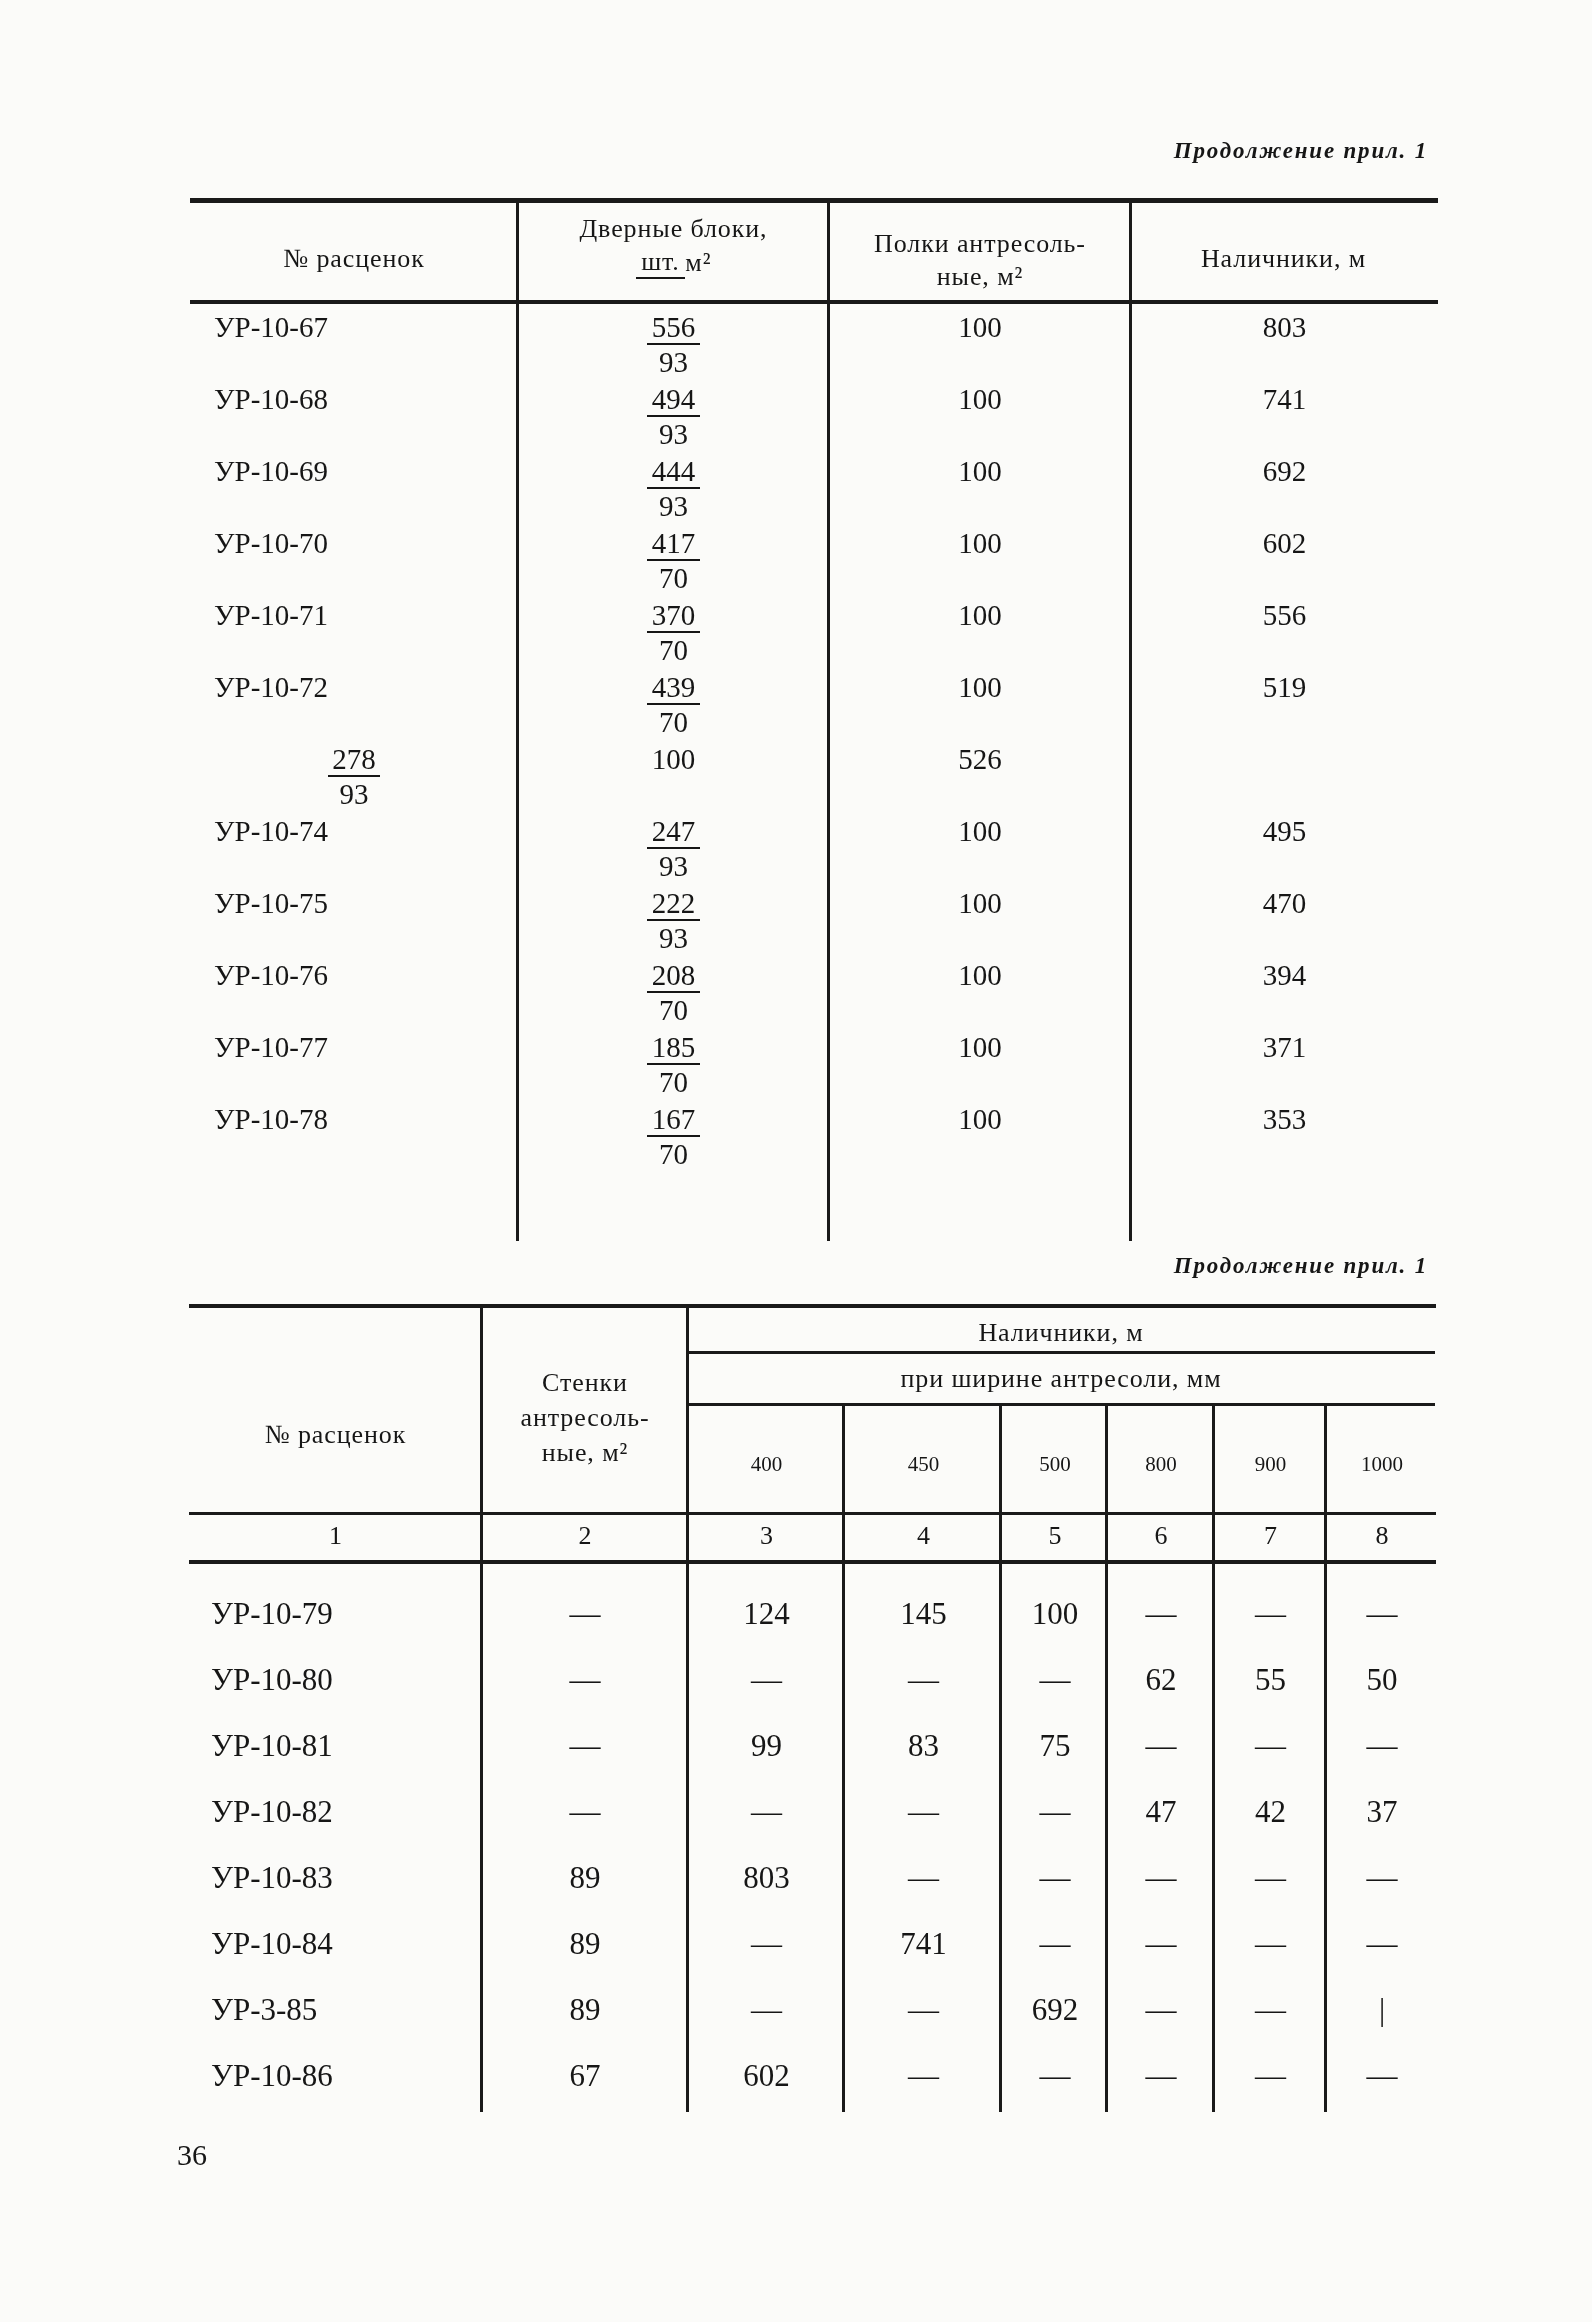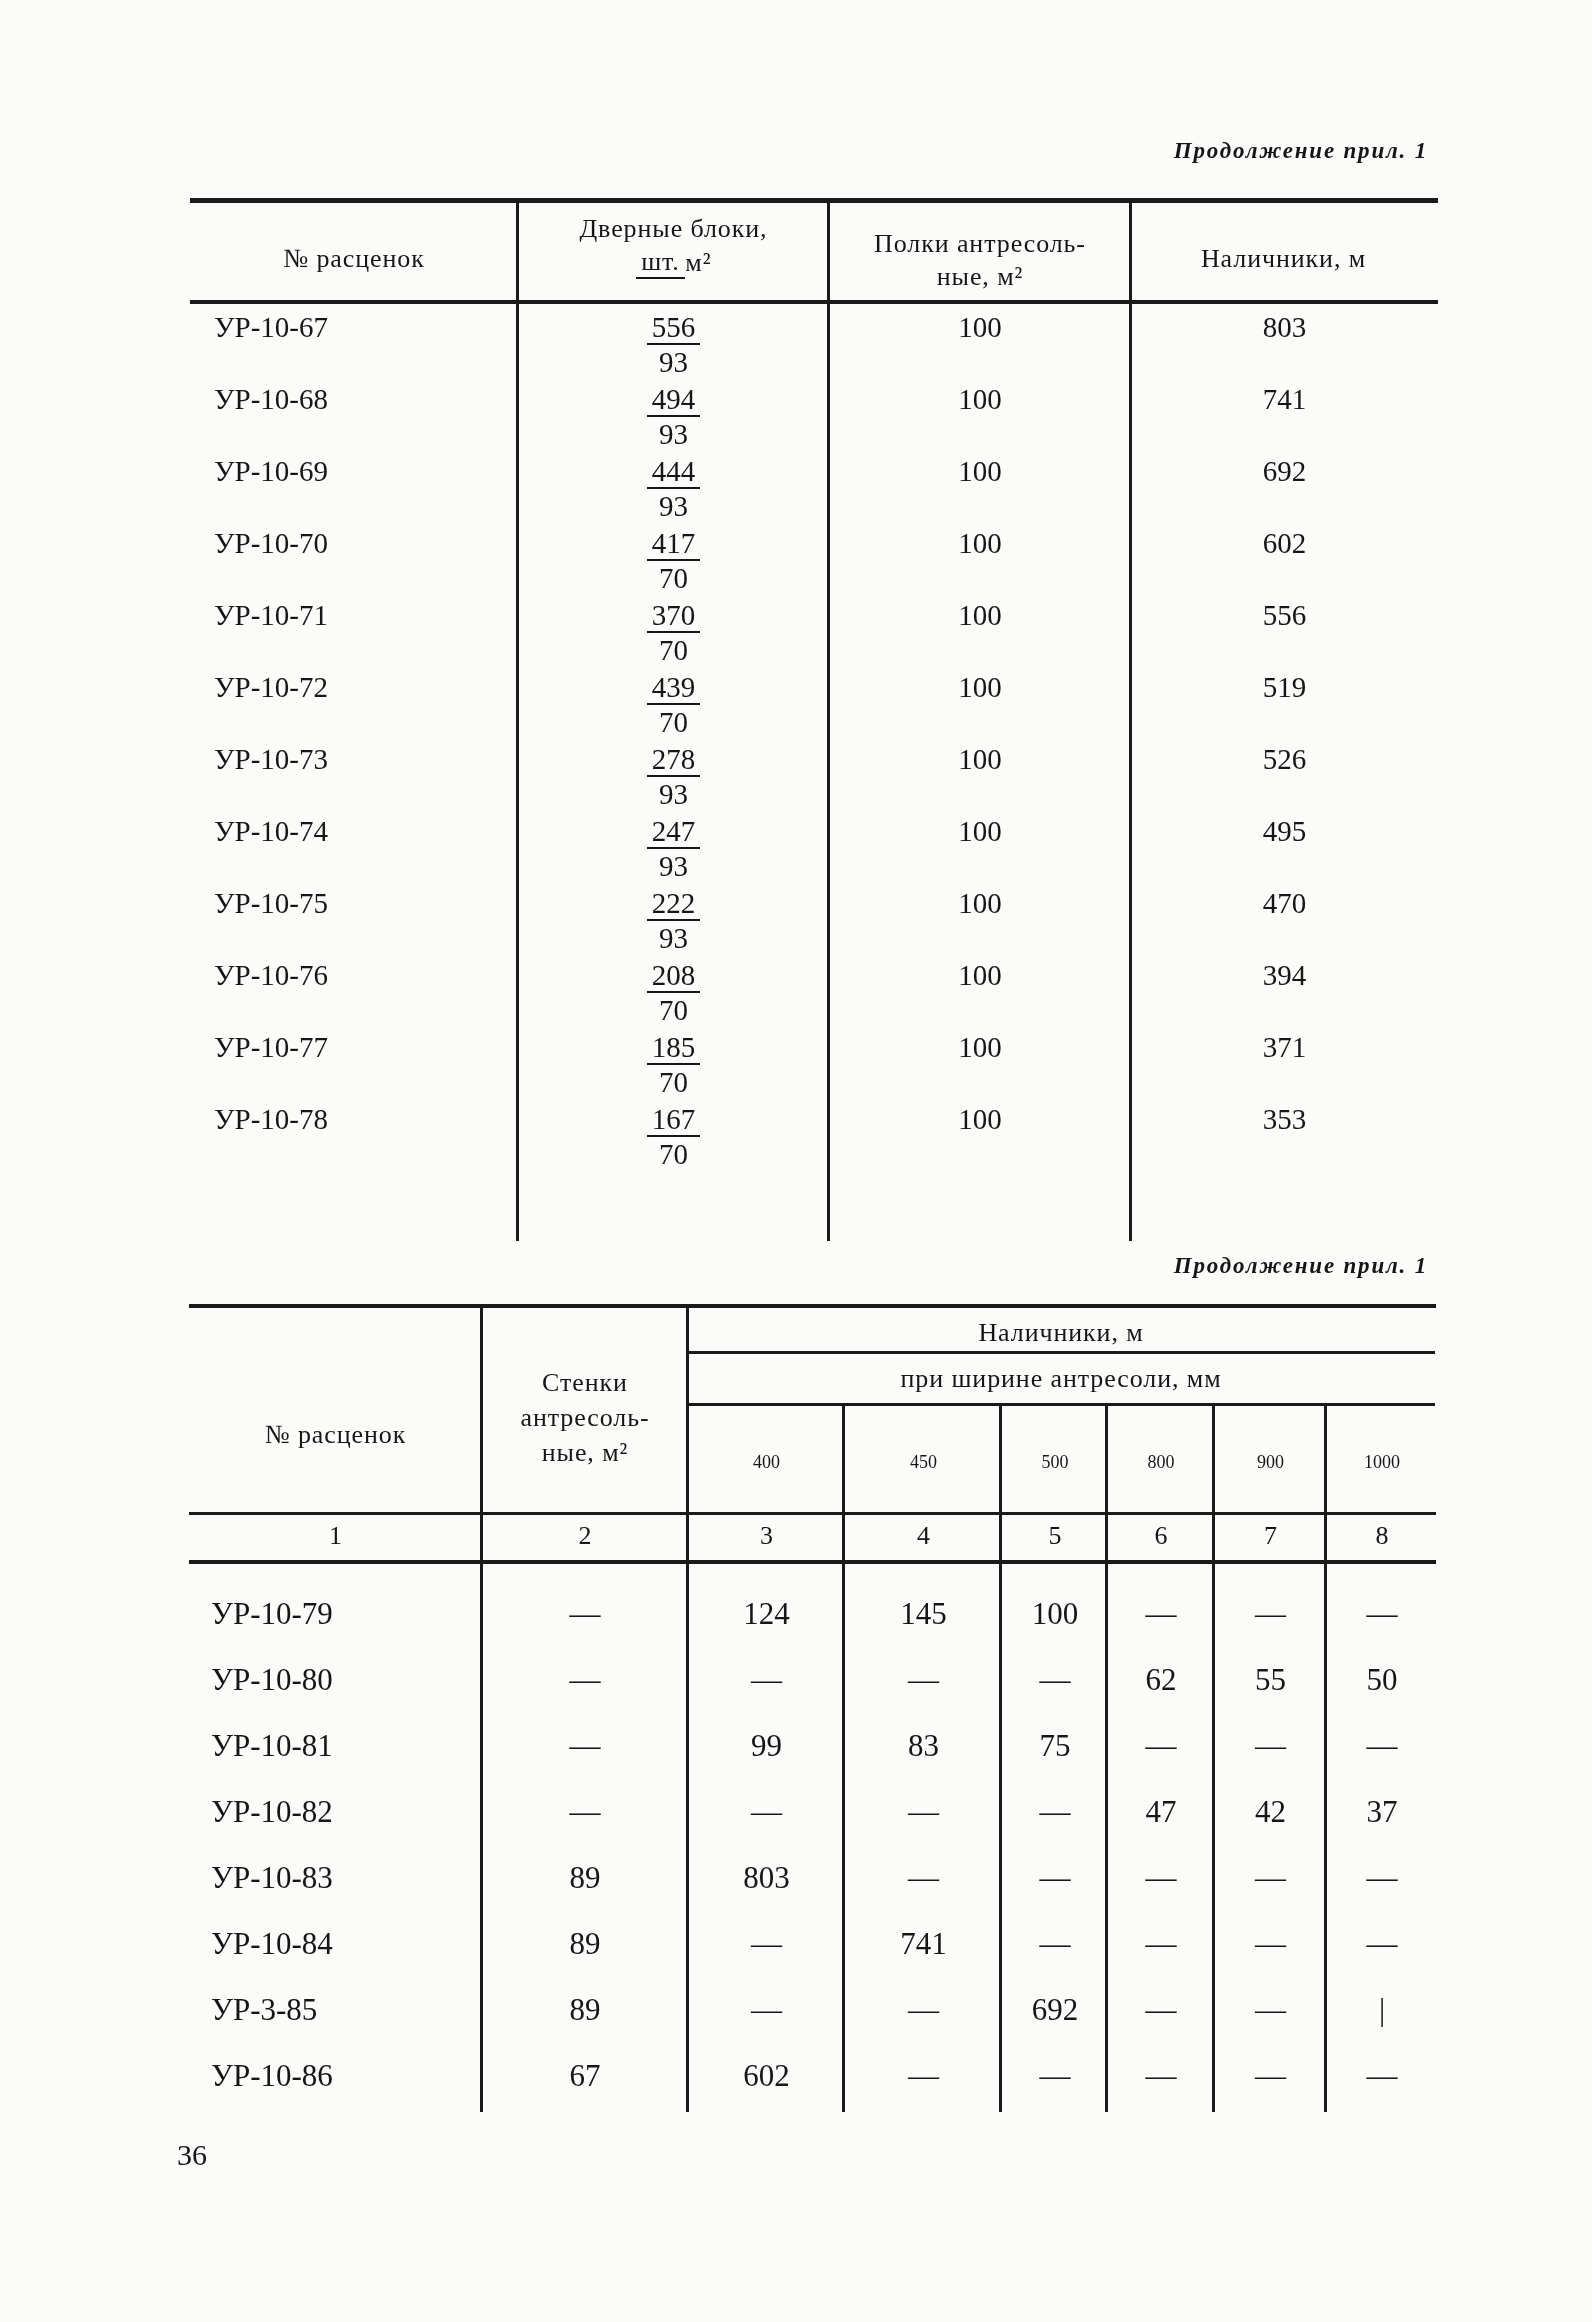--- a/index.html
+++ b/index.html
@@ -45,21 +45,21 @@
   
   #table2{position:absolute;left:189px;top:1304px;width:1247px;height:808px;}
   #table2 .v{width:2.8px;}
   .t2h{position:absolute;text-align:center;font-size:26px;letter-spacing:0.9px;line-height:35px;}
   #t2h-col1{left:0;width:293px;top:113px;}
   #t2h-col2{left:293px;width:206px;top:61px;}
   #t2h-group{left:498px;width:748px;top:11px;}
   #t2h-subgroup{left:498px;width:748px;top:57px;}
   .t2-widths{position:absolute;left:0;top:148px;width:100%;display:grid;
     grid-template-columns:293px 206px 157px 157px 106px 106px 113px 110px;
-    font-size:18px;text-align:center;}
+    font-size:21px;text-align:center;}
   .t2-nums{position:absolute;left:0;top:217px;width:100%;display:grid;
     grid-template-columns:293px 206px 157px 157px 106px 106px 113px 110px;
     font-size:26px;text-align:center;}
   #t2-rows{position:absolute;left:0;top:277px;width:100%;}
   .t2-row{display:grid;grid-template-columns:293px 206px 157px 157px 106px 106px 113px 110px;
     height:66px;align-items:center;font-size:31px;}
   .t2c{text-align:center;}
   .t2c.c1{text-align:left;padding-left:22px;}
 
   
@@ -142,21 +142,20 @@
     <div class="t1-row">
       <div class="t1c c1">УР-10-72</div>
       <div class="t1c c2"><span class="frac">
             <span class="fnum">439</span>
             <span class="fden">70</span>
           </span></div>
       <div class="t1c c3">100</div>
       <div class="t1c c4">519</div>
     </div>
     <div class="t1-row">
-      <div class="t1c c1">УР-10-73</div>
       <div class="t1c c2"><span class="frac">
             <span class="fnum">278</span>
             <span class="fden">93</span>
           </span></div>
       <div class="t1c c3">100</div>
       <div class="t1c c4">526</div>
     </div>
     <div class="t1-row">
       <div class="t1c c1">УР-10-74</div>
       <div class="t1c c2"><span class="frac">

